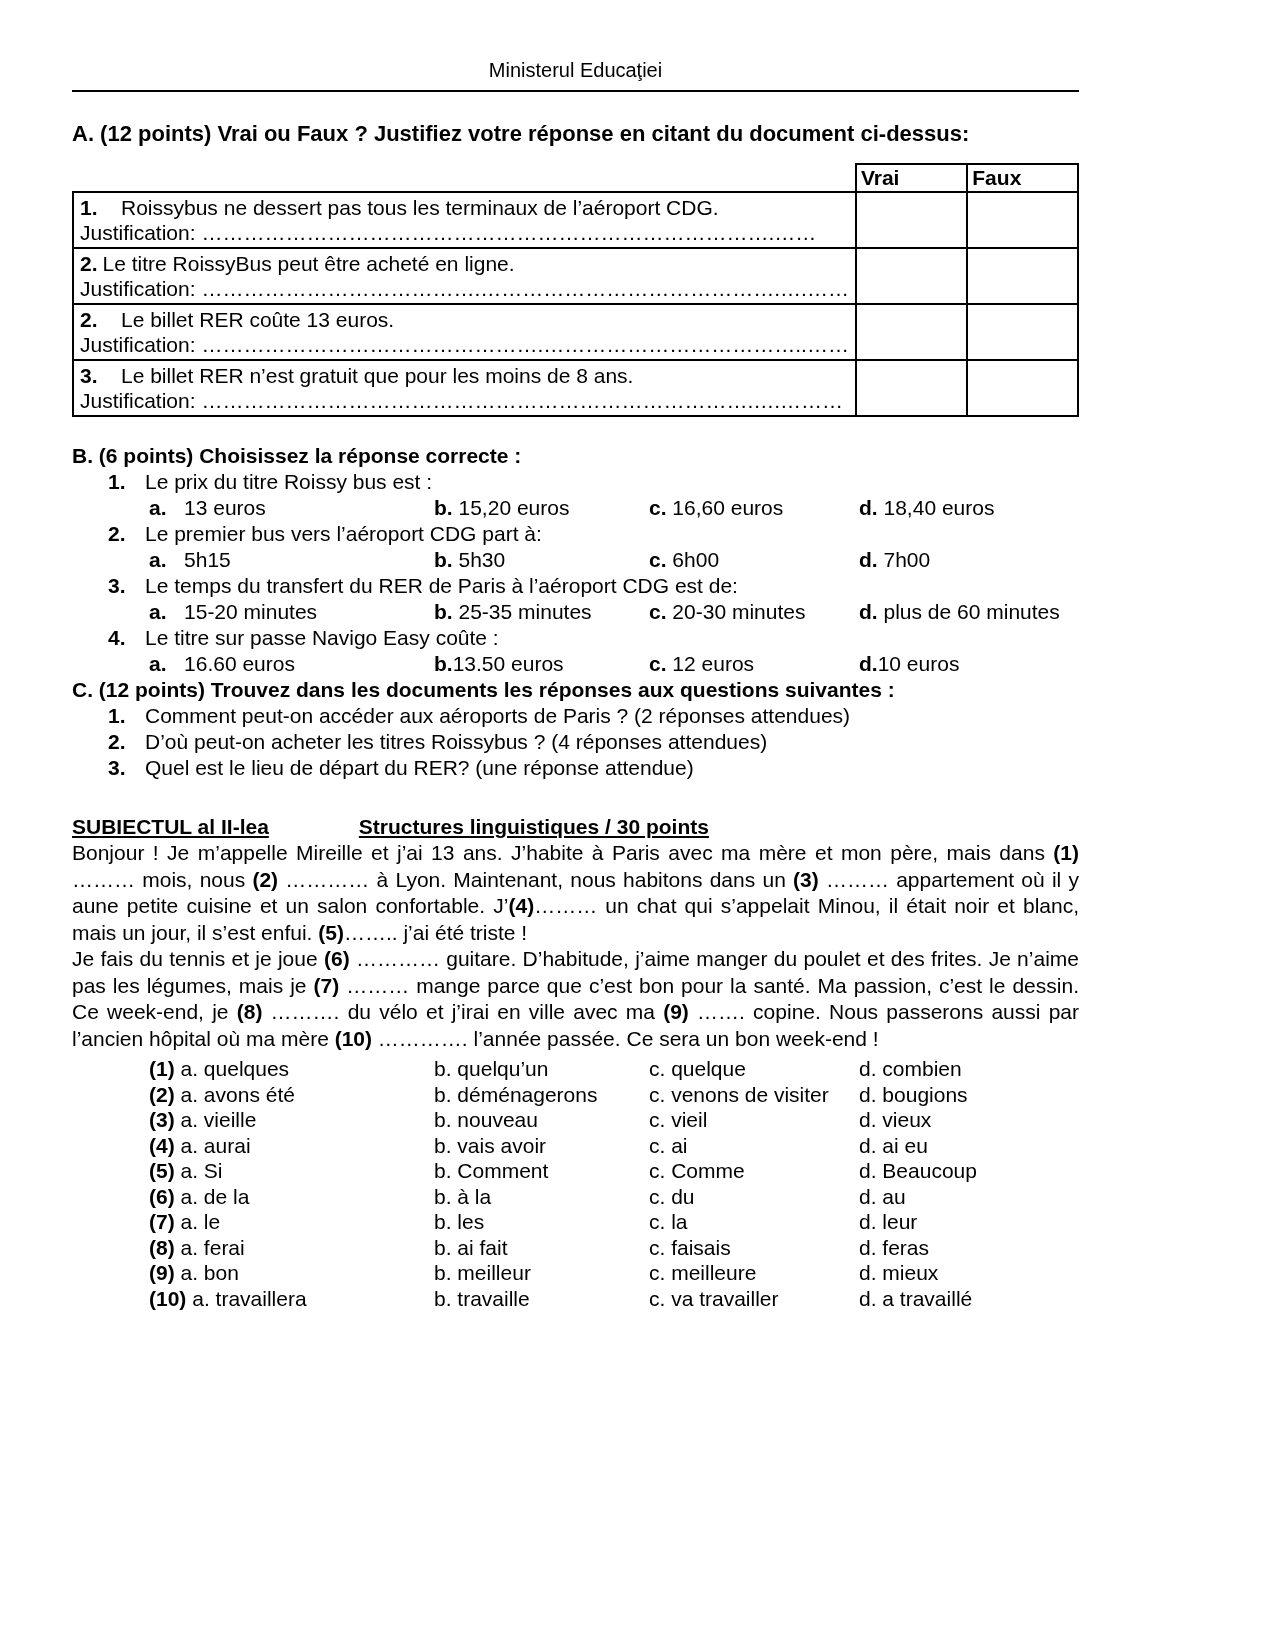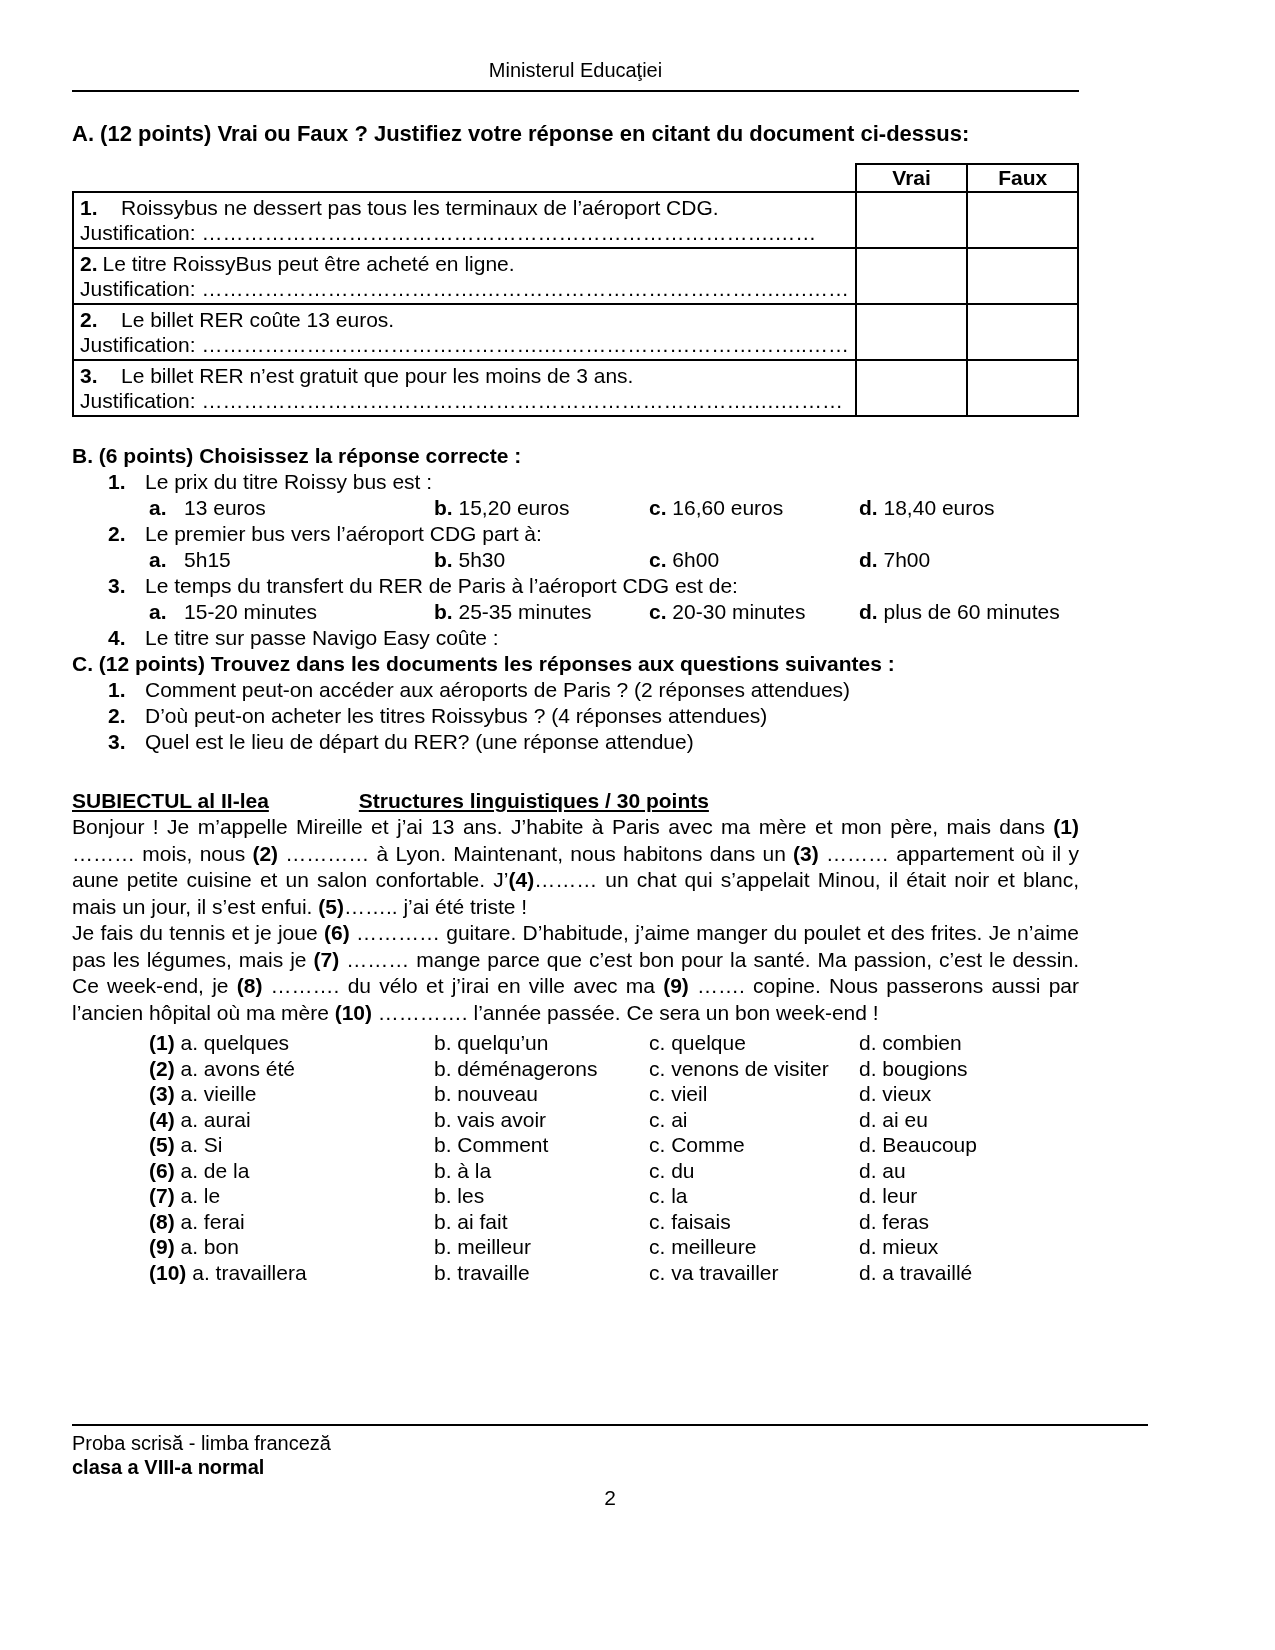--- a/index.html
+++ b/index.html
@@ -17,21 +17,21 @@
   .b { font-weight:bold; }
   .u { text-decoration:underline; }
 
   .doc-header { text-align:center; font-size:20px; line-height:24px; padding-bottom:8px; border-bottom:2px solid #000; }
 
   .heading { margin-top:28px; font-weight:bold; font-size:22px; line-height:27px; }
 
   
   .vf-table { margin-top:16px; border-collapse:collapse; table-layout:fixed; font-size:21px; }
   .vf-table td { vertical-align:top; }
-  .vf-table .hcell { border:2px solid #000; font-weight:bold; text-align:center; padding:1px 4px; line-height:24px; }
+  .vf-table .hcell { border:2px solid #000; font-weight:bold; padding:1px 4px; line-height:24px; }
   .vf-table .blank { border:none; }
   .vf-table .stmt, .vf-table .vcell { border:2px solid #000; }
   .vf-table .stmt { padding:2px 6px; line-height:25px; }
   .num { display:inline-block; width:41px; }
   .num.tight { width:auto; padding-right:5px; }
   .just { white-space:nowrap; overflow:hidden; }
 
   
   .section-b { margin-top:26px; }
   .q-line { line-height:26px; }
@@ -93,21 +93,21 @@
         <tr>
           <td class="stmt">
             <div><span class="b num">2.</span><span>Le billet RER coûte 13 euros.</span></div>
             <div class="just">Justification: ………………………………………….………………………………..……</div>
           </td>
           <td class="vcell"></td>
           <td class="vcell"></td>
         </tr>
         <tr>
           <td class="stmt">
-            <div><span class="b num">3.</span><span>Le billet RER n’est gratuit que pour les moins de 3 ans.</span></div>
+            <div><span class="b num">3.</span><span>Le billet RER n’est gratuit que pour les moins de 8 ans.</span></div>
             <div class="just">Justification: …………………………………………………………………….….………</div>
           </td>
           <td class="vcell"></td>
           <td class="vcell"></td>
         </tr>
       </tbody>
     </table>
 
     <div class="section-b">
       <div class="b q-line">B. (6 points) Choisissez la réponse correcte :</div>
@@ -137,20 +137,26 @@
         <div class="opts-row">
           <span><span class="b">a.</span><span>&nbsp;&nbsp; 15-20 minutes</span></span>
           <span><span class="b">b.</span><span> 25-35 minutes</span></span>
           <span><span class="b">c.</span><span> 20-30 minutes</span></span>
           <span><span class="b">d.</span><span> plus de 60 minutes</span></span>
         </div>
       </div>
 
       <div>
         <div class="q-line"><span class="q-num">4.</span><span>Le titre sur passe Navigo Easy coûte :</span></div>
+        <div class="opts-row">
+          <span><span class="b">a.</span><span>&nbsp;&nbsp; 16.60 euros</span></span>
+          <span><span class="b">b.</span><span>13.50 euros</span></span>
+          <span><span class="b">c.</span><span> 12 euros</span></span>
+          <span><span class="b">d.</span><span>10 euros</span></span>
+        </div>
       </div>
     </div>
 
     <div>
       <div class="b q-line">C. (12 points) Trouvez dans les documents les réponses aux questions suivantes :</div>
       <div class="q-line"><span class="q-num">1.</span><span>Comment peut-on accéder aux aéroports de Paris ? (2 réponses attendues)</span></div>
       <div class="q-line"><span class="q-num">2.</span><span>D’où peut-on acheter les titres Roissybus ?  (4 réponses attendues)</span></div>
       <div class="q-line"><span class="q-num">3.</span><span>Quel est le lieu de départ du RER? (une réponse attendue)</span></div>
     </div>
 
@@ -220,18 +226,13 @@
       <div class="opts-row grid-row">
         <span><span class="b">(10)</span> <span>a. travaillera</span></span>
         <span>b. travaille</span>
         <span>c. va travailler</span>
         <span>d. a travaillé</span>
       </div>
     </div>
 
   </div>
 
-  <div class="footer">
-    <div>Proba scrisă - limba franceză</div>
-    <div class="b">clasa a VIII-a normal</div>
-    <div class="page-num">2</div>
-  </div>
 </div>
 
 </body></html>

